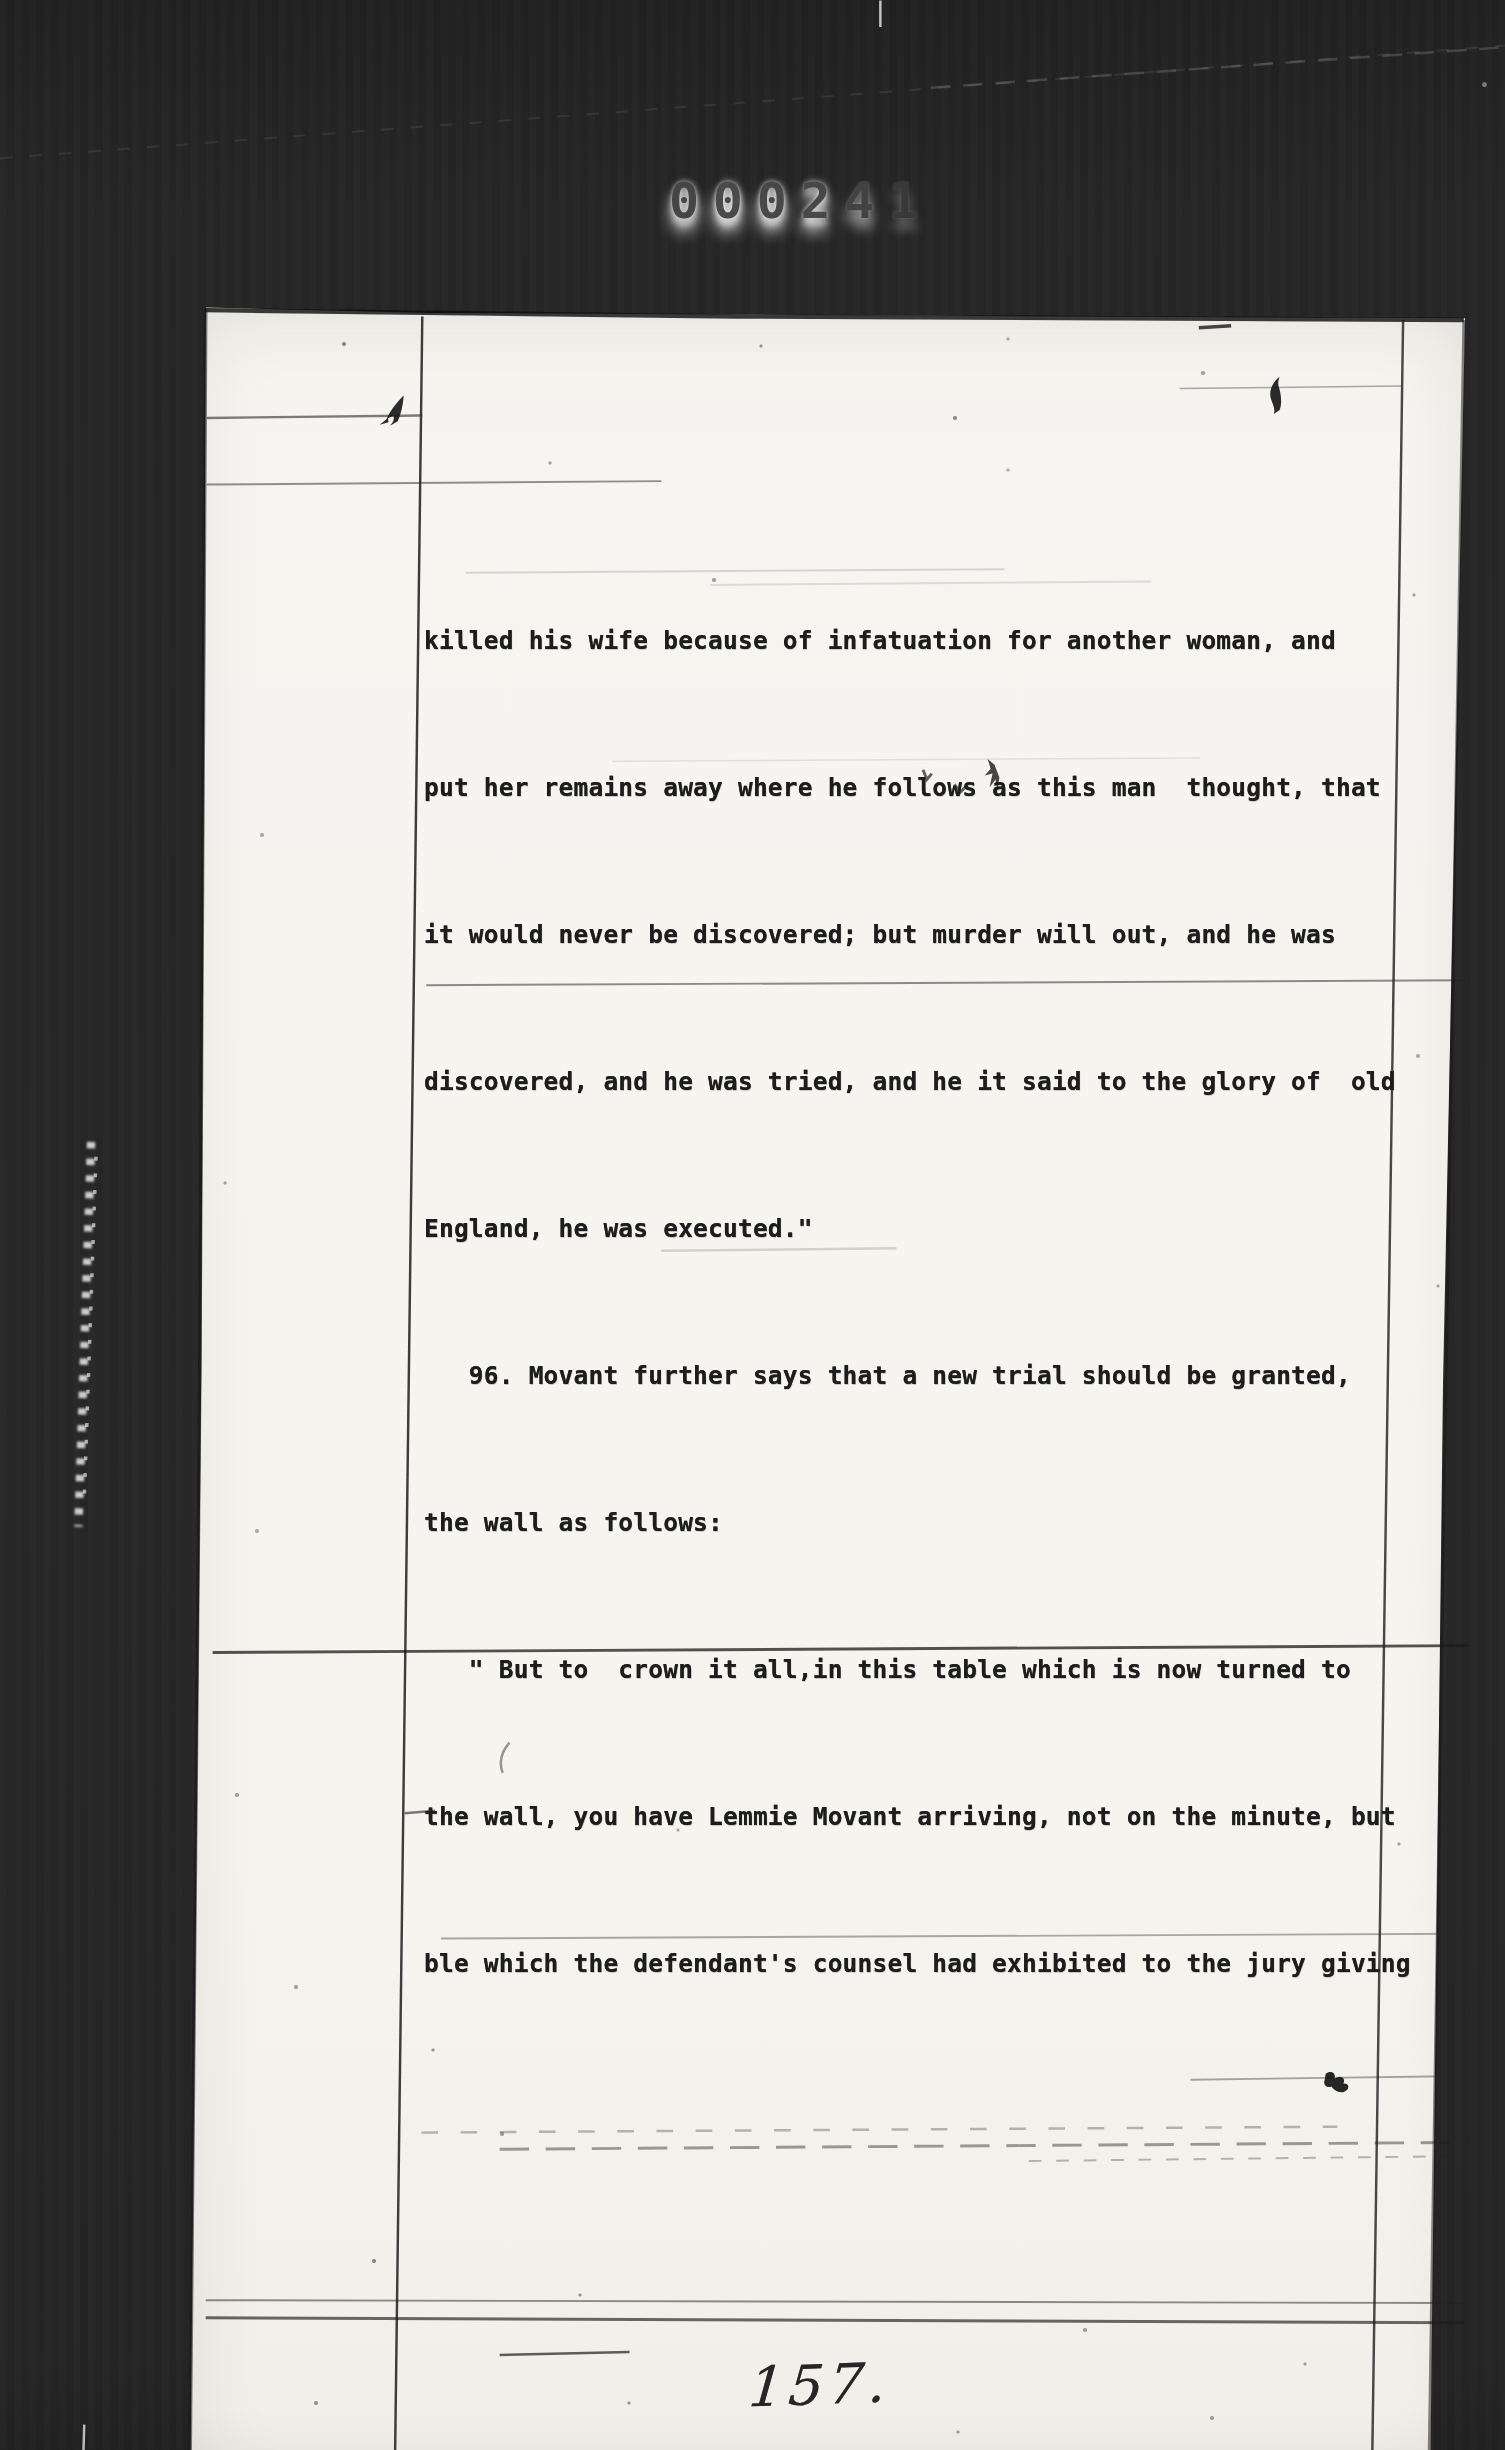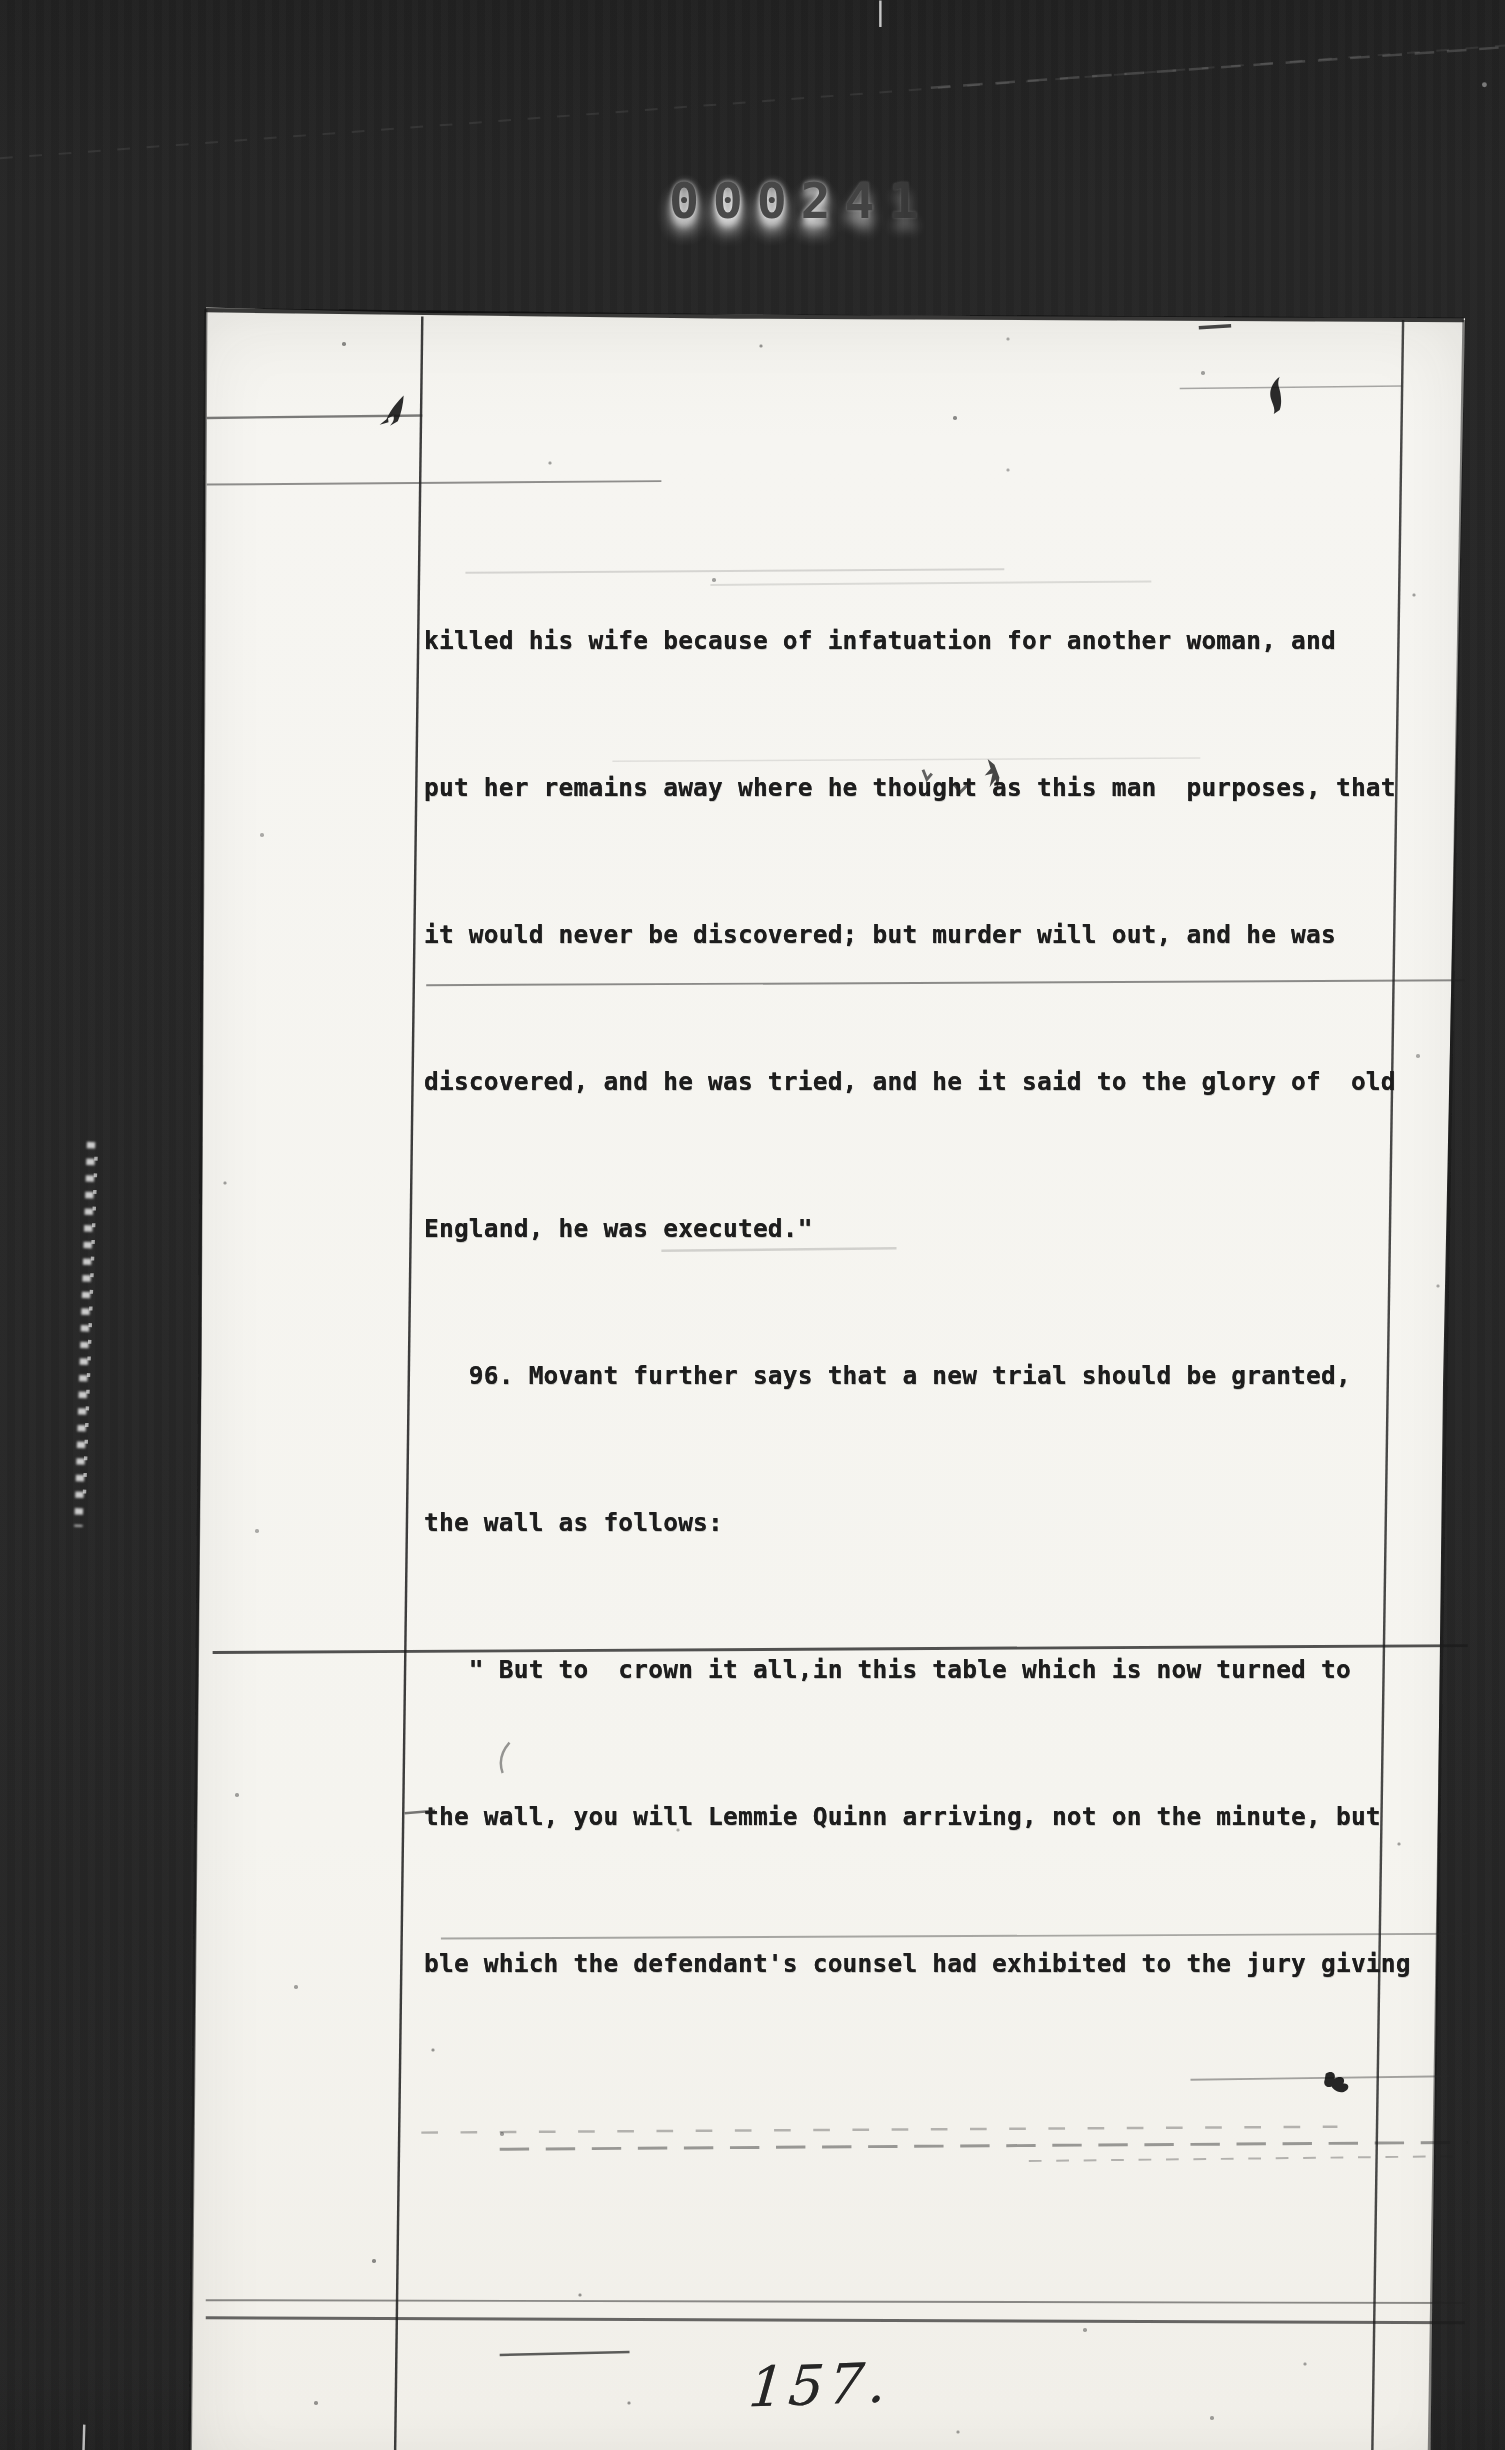--- a/index.html
+++ b/index.html
@@ -73,28 +73,28 @@
     <span class="st-d">0</span>
     <span class="st-d">2</span>
     <span class="st-d">4</span>
     <span class="st-d">1</span>
   </div>
 
   <div id="paper"></div>
 
   <div id="textblock">
     <div class="tl">killed his wife because of infatuation for another woman, and</div>
-    <div class="tl">put her remains away where he thought as this man  purposes, that</div>
+    <div class="tl">put her remains away where he follows as this man  thought, that</div>
     <div class="tl">it would never be discovered; but murder will out, and he was</div>
     <div class="tl">discovered, and he was tried, and he it said to the glory of  old</div>
     <div class="tl">England, he was executed."</div>
     <div class="tl">   96. Movant further says that a new trial should be granted,</div>
     <div class="tl">the wall as follows:</div>
     <div class="tl">   " But to  crown it all,in this table which is now turned to</div>
-    <div class="tl">the wall, you will Lemmie Quinn arriving, not on the minute, but</div>
+    <div class="tl">the wall, you have Lemmie Movant arriving, not on the minute, but</div>
     <div class="tl">ble which the defendant's counsel had exhibited to the jury giving</div>
     
     
     
     
     
     
     
     
     

